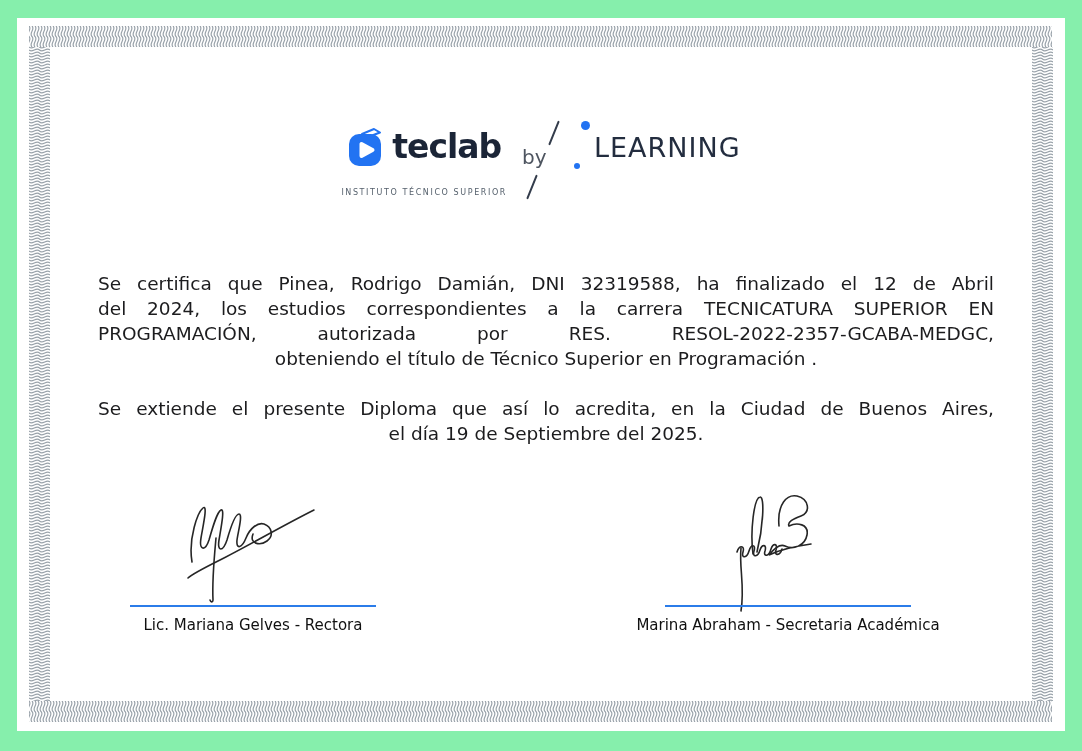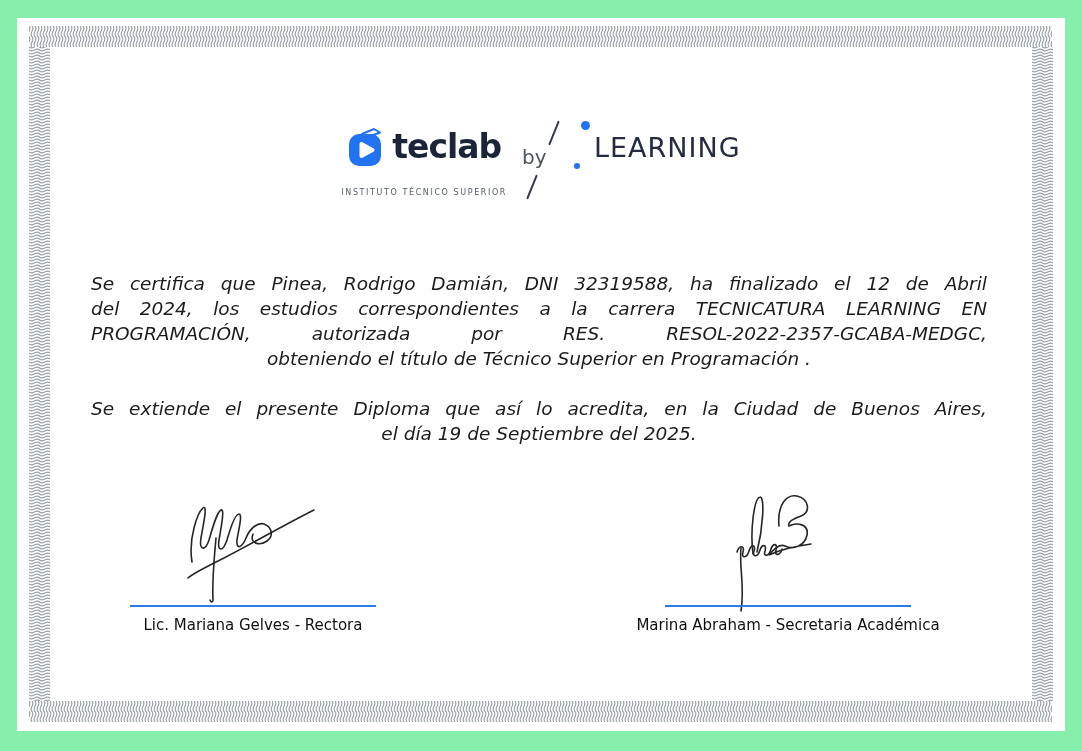--- a/index.html
+++ b/index.html
@@ -20,21 +20,21 @@
   .slash-bottom{left:9px;bottom:0;}
   .by-text{position:absolute;left:0;top:25px;font-size:20px;color:#4E5560;}
   .social-block{position:relative;margin-top:12px;}
   .dot{position:absolute;border-radius:50%;background:#2273F2;}
   .dot-top{left:6px;top:-9px;width:9px;height:9px;}
   .dot-bottom{left:-1px;top:33px;width:6px;height:6px;}
   .social-word{display:block;font-size:27px;font-weight:700;color:#2273F2;letter-spacing:0.5px;line-height:1;}
   .learning-word{font-size:27px;font-weight:400;color:#232D3F;letter-spacing:1px;margin-left:19px;margin-top:4px;line-height:1;white-space:nowrap;}
 
   
-  .para{position:absolute;left:91px;width:896px;color:#1C1C1E;font-size:18.5px;line-height:25px;font-style:italic;}
+  .para{position:absolute;left:98px;width:896px;color:#1C1C1E;font-size:18.5px;line-height:25px;}
   .p1{top:271px;}
   .p2{top:396px;}
   .pline{height:25px;white-space:normal;}
   .jl{text-align:justify;text-align-last:justify;}
   .ll{text-align:center;}
 
   
   .sig{position:absolute;top:486px;width:246px;height:160px;}
   .sig-left{left:130px;}
   .sig-right{left:665px;}
@@ -102,21 +102,21 @@
 
     <div class="social-block">
       <span class="dot dot-top"></span>
       <span class="dot dot-bottom"></span>
       <div class="learning-word">LEARNING</div>
     </div>
   </div>
 
   <div class="para p1">
     <div class="pline jl">Se certifica que Pinea, Rodrigo Damián, DNI 32319588, ha finalizado el 12 de Abril</div>
-    <div class="pline jl">del 2024, los estudios correspondientes a la carrera TECNICATURA LEARNING EN</div>
+    <div class="pline jl">del 2024, los estudios correspondientes a la carrera TECNICATURA SUPERIOR EN</div>
     <div class="pline jl">PROGRAMACIÓN, autorizada por RES. RESOL-2022-2357-GCABA-MEDGC,</div>
     <div class="pline ll">obteniendo el título de Técnico Superior en Programación .</div>
   </div>
 
   <div class="para p2">
     <div class="pline jl">Se extiende el presente Diploma que así lo acredita, en la Ciudad de Buenos Aires,</div>
     <div class="pline ll">el día 19 de Septiembre del 2025.</div>
   </div>
 
   <div class="sig sig-left">

